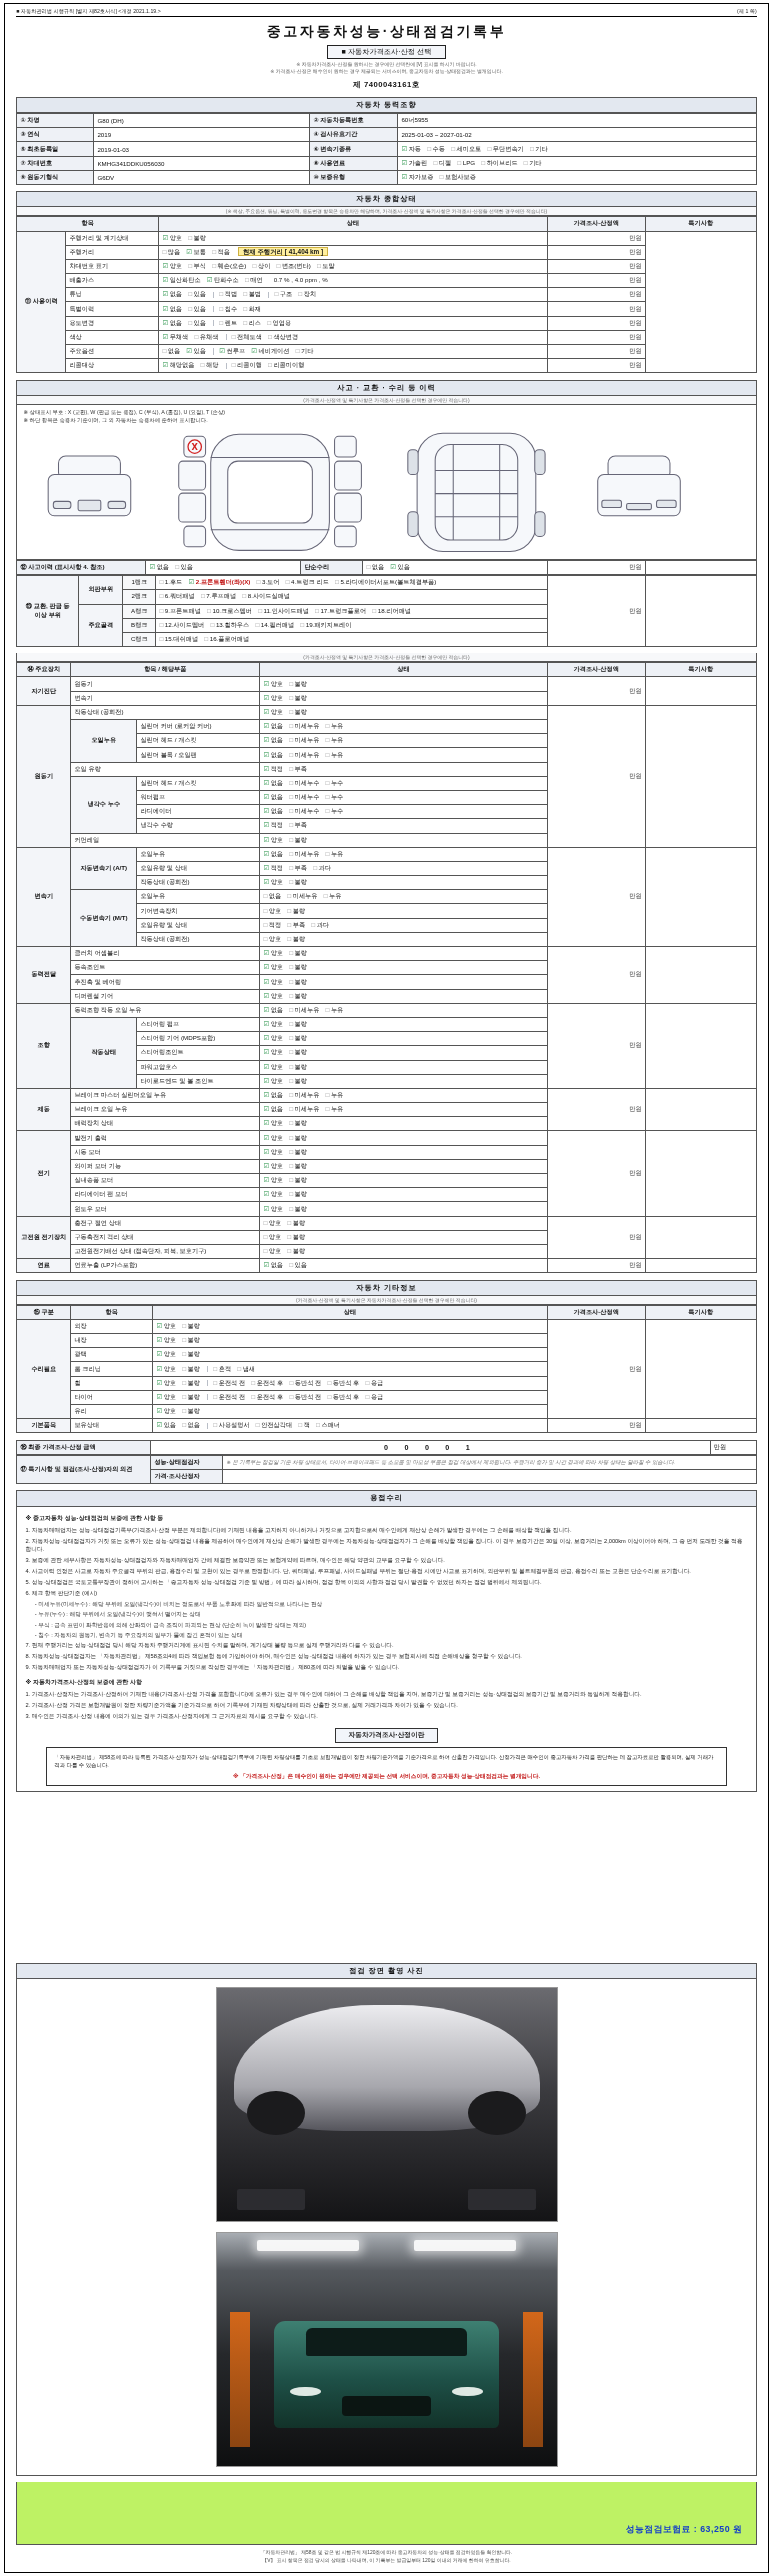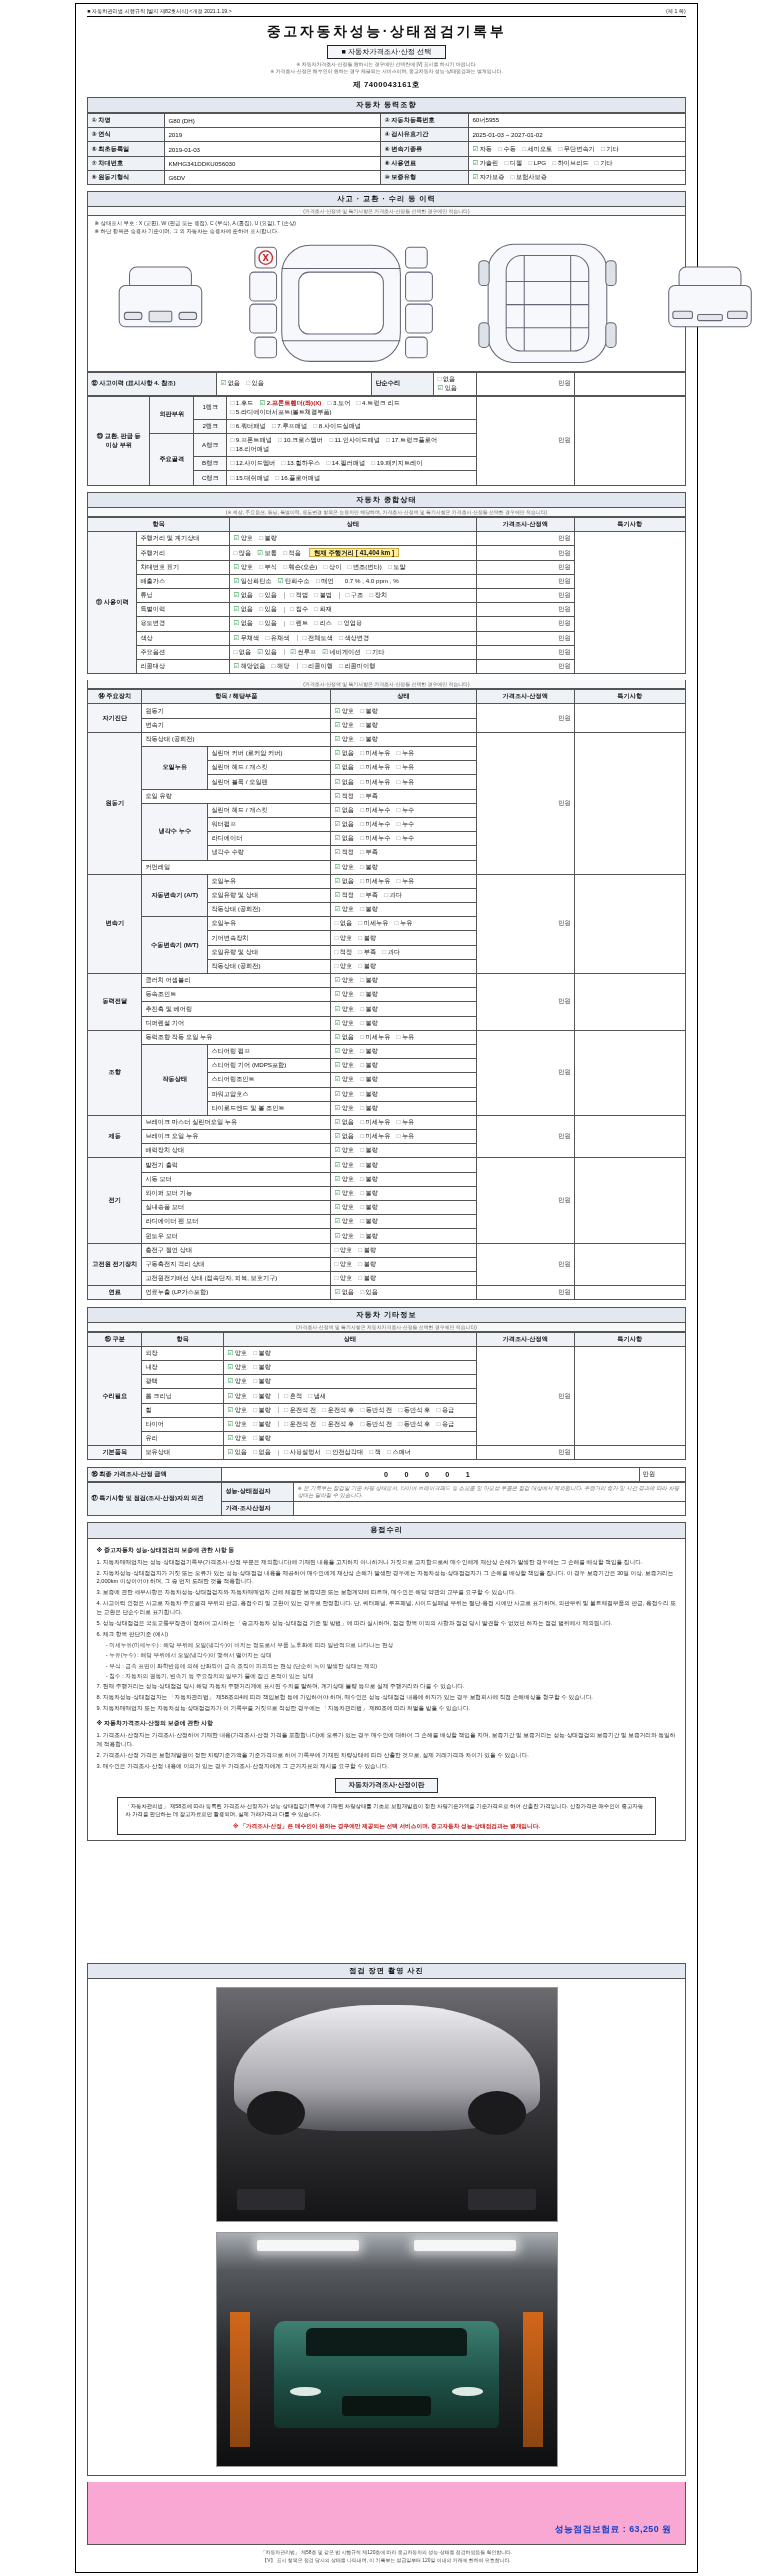--- a/index.html
+++ b/index.html
@@ -1,17 +1,17 @@
 <!DOCTYPE html>
 <html lang="ko" style="font-size:8.2px"><head>
 <meta charset="utf-8">
 <style>
   html,body{margin:0;padding:0}
   body{width:773px;height:2576px;background:#ffffff;font-family:"Liberation Sans","DejaVu Sans",sans-serif;color:#111;overflow:hidden}
-  .doc{box-sizing:border-box;width:623px;height:2570px;margin:3.1px auto 0;border:0.5px solid #000;background:#fff;padding:4.1px 11.3px 7.2px;display:flex;flex-direction:column}
+  .doc{box-sizing:border-box;width:765px;height:2570px;margin:3.1px auto 0;border:0.5px solid #000;background:#fff;padding:4.1px 11.3px 7.2px;display:flex;flex-direction:column}
   .topline{display:flex;justify-content:space-between;font-size:5.2px;color:#222;border-bottom:0.5px solid #000;padding-bottom:1px}
   .hdr{margin-top:6.2px;text-align:center}
   .title{font-size:14px;font-weight:bold;letter-spacing:2.6px}
   .subtitle-box{display:inline-block;margin-top:4.1px;border:0.8px solid #222;padding:1px 13.4px;font-weight:normal;font-size:7.2px;background:#f4f6fa}
   .subnote{font-size:4.9px;color:#555;margin-top:1.5px}
   .docno-row{display:flex;justify-content:center;margin:5.2px 0 1px}
   .docno{font-size:7.7px;font-weight:bold;letter-spacing:0.5px}
   .sec{margin-top:6.2px}
   .sec-bar{background:#e3e8f0;border:0.5px solid #555;text-align:center;font-weight:bold;font-size:7.2px;padding:2.1px;letter-spacing:1px}
   .sec-note{background:#f7f8fa;border:0.5px solid #555;border-top:none;text-align:center;font-size:4.9px;color:#666;padding:1px}
@@ -53,21 +53,21 @@
   .photo2{background:linear-gradient(180deg,#a8adb3 0%,#55595e 16%,#26282b 52%,#0e0f10 100%)}
   .p2-light{position:absolute;top:3%;width:30%;height:5%;background:#ffffff;opacity:.92;border-radius:2.1px;box-shadow:0 0 9.3px 4.1px rgba(255,255,255,.55)}
   .p2-light.l{left:12%}.p2-light.r{right:12%}
   .p2-post{position:absolute;bottom:8%;width:6%;height:58%;background:linear-gradient(180deg,#d2671a,#8c4511)}
   .p2-post.l{left:4%}.p2-post.r{right:4%}
   .p2-car{position:absolute;left:17%;bottom:16%;width:66%;height:46%;background:linear-gradient(180deg,#3e8072,#1e5047 55%,#123229);border-radius:11.3px 11.3px 5.2px 5.2px}
   .p2-ws{position:absolute;left:14%;top:6%;width:72%;height:26%;background:#0d1c19;border-radius:6.2px 6.2px 2.1px 2.1px}
   .p2-grille{position:absolute;left:30%;bottom:12%;width:40%;height:18%;background:#0b1512;border-radius:4.1px}
   .p2-hl{position:absolute;bottom:30%;width:14%;height:9%;background:#dfe9e4;border-radius:50%}
   .p2-hl.l{left:7%}.p2-hl.r{right:7%}
-  .sign-box{border:0.5px solid #555;border-top:none;height:62px;position:relative;background:#f9a8d4}
+  .sign-box{border:0.5px solid #555;border-top:none;height:62px;position:relative;background:#bef264}
   .fee{position:absolute;right:13.4px;bottom:8.2px;color:#1440c8;font-weight:bold;font-size:8.8px;letter-spacing:0.5px}
   .footer{margin-top:4.1px;text-align:center;font-size:4.9px;color:#444;line-height:1.6}
   .sp{flex:1}
   svg text{font-family:"DejaVu Sans",sans-serif}
 </style>
 </head>
 <body>
 
 <div class="doc">
 
@@ -122,20 +122,96 @@
         <td><span class="opt on"><span class="cb">☑</span>가솔린</span><span class="opt"><span class="cb">□</span>디젤</span><span class="opt"><span class="cb">□</span>LPG</span><span class="opt"><span class="cb">□</span>하이브리드</span><span class="opt"><span class="cb">□</span>기타</span></td>
       </tr>
       <tr>
         <td class="th">⑨ 원동기형식</td>
         <td>G6DV</td>
         <td class="th">⑩ 보증유형</td>
         <td><span class="opt on"><span class="cb">☑</span>자가보증</span><span class="opt"><span class="cb">□</span>보험사보증</span></td>
       </tr>
     </tbody>
       </table>
+  </div>
+
+  <div class="sec">
+    <div class="sec-bar">자동차 종합상태</div>
+    <div class="sec-note">(※ 색상, 주요옵션, 튜닝, 특별이력, 용도변경 항목은 승용차만 해당하며, 가격조사·산정액 및 특기사항은 가격조사·산정을 선택한 경우에만 적습니다)</div>
+    <table class="attach">
+      <colgroup>
+          <col style="width:49px">
+          <col style="width:93px">
+          <col>
+          <col style="width:98px">
+          <col style="width:111px">
+        </colgroup>
+      <tbody>
+          <tr>
+        <th colspan="2">항목</th>
+        <th>상태</th>
+        <th>가격조사·산정액</th>
+        <th>특기사항</th>
+      </tr>
+      </tbody>
+        <tbody id="overall-body">
+          <tr>
+            <td class="grp" rowspan="10">⑪ 사용이력</td>
+            <td>주행거리 및 계기상태</td>
+            <td><span class="opt on"><span class="cb">☑</span>양호</span><span class="opt"><span class="cb">□</span>불량</span></td>
+            <td class="price">만원</td>
+            <td class="notecell" rowspan="10"></td>
+          </tr>
+          <tr>
+            <td>주행거리</td>
+            <td><span class="opt"><span class="cb">□</span>많음</span><span class="opt on"><span class="cb">☑</span>보통</span><span class="opt"><span class="cb">□</span>적음</span> <span class="hl">현재 주행거리 [ 41,404 km ]</span></td>
+            <td class="price">만원</td>
+          </tr>
+          <tr>
+            <td>차대번호 표기</td>
+            <td><span class="opt on"><span class="cb">☑</span>양호</span><span class="opt"><span class="cb">□</span>부식</span><span class="opt"><span class="cb">□</span>훼손(오손)</span><span class="opt"><span class="cb">□</span>상이</span><span class="opt"><span class="cb">□</span>변조(변타)</span><span class="opt"><span class="cb">□</span>도말</span></td>
+            <td class="price">만원</td>
+          </tr>
+          <tr>
+            <td>배출가스</td>
+            <td><span class="opt on"><span class="cb">☑</span>일산화탄소</span><span class="opt on"><span class="cb">☑</span>탄화수소</span><span class="opt"><span class="cb">□</span>매연</span> <span class="extra">0.7 % ,   4.0 ppm ,        %</span></td>
+            <td class="price">만원</td>
+          </tr>
+          <tr>
+            <td>튜닝</td>
+            <td><span class="opt on"><span class="cb">☑</span>없음</span><span class="opt"><span class="cb">□</span>있음</span><span class="sep"></span><span class="opt"><span class="cb">□</span>적법</span><span class="opt"><span class="cb">□</span>불법</span><span class="sep"></span><span class="opt"><span class="cb">□</span>구조</span><span class="opt"><span class="cb">□</span>장치</span></td>
+            <td class="price">만원</td>
+          </tr>
+          <tr>
+            <td>특별이력</td>
+            <td><span class="opt on"><span class="cb">☑</span>없음</span><span class="opt"><span class="cb">□</span>있음</span><span class="sep"></span><span class="opt"><span class="cb">□</span>침수</span><span class="opt"><span class="cb">□</span>화재</span></td>
+            <td class="price">만원</td>
+          </tr>
+          <tr>
+            <td>용도변경</td>
+            <td><span class="opt on"><span class="cb">☑</span>없음</span><span class="opt"><span class="cb">□</span>있음</span><span class="sep"></span><span class="opt"><span class="cb">□</span>렌트</span><span class="opt"><span class="cb">□</span>리스</span><span class="opt"><span class="cb">□</span>영업용</span></td>
+            <td class="price">만원</td>
+          </tr>
+          <tr>
+            <td>색상</td>
+            <td><span class="opt on"><span class="cb">☑</span>무채색</span><span class="opt"><span class="cb">□</span>유채색</span><span class="sep"></span><span class="opt"><span class="cb">□</span>전체도색</span><span class="opt"><span class="cb">□</span>색상변경</span></td>
+            <td class="price">만원</td>
+          </tr>
+          <tr>
+            <td>주요옵션</td>
+            <td><span class="opt"><span class="cb">□</span>없음</span><span class="opt on"><span class="cb">☑</span>있음</span><span class="sep"></span><span class="opt on"><span class="cb">☑</span>썬루프</span><span class="opt on"><span class="cb">☑</span>네비게이션</span><span class="opt"><span class="cb">□</span>기타</span></td>
+            <td class="price">만원</td>
+          </tr>
+          <tr>
+            <td>리콜대상</td>
+            <td><span class="opt on"><span class="cb">☑</span>해당없음</span><span class="opt"><span class="cb">□</span>해당</span><span class="sep"></span><span class="opt"><span class="cb">□</span>리콜이행</span><span class="opt"><span class="cb">□</span>리콜미이행</span></td>
+            <td class="price">만원</td>
+          </tr>
+        </tbody>
+    </table>
   </div>
 
   <div class="sec">
     <div class="sec-bar">사고 · 교환 · 수리 등 이력</div>
     <div class="sec-note">(가격조사·산정액 및 특기사항은 가격조사·산정을 선택한 경우에만 적습니다)</div>
     <div class="diagram-area">
       <div class="legend">※ 상태표시 부호 : X (교환), W (판금 또는 용접), C (부식), A (흠집), U (요철), T (손상)</div>
       <div class="legend">※ 하단 항목은 승용차 기준이며, 그 외 자동차는 승용차에 준하여 표시합니다.</div>
       <div>
         <svg viewBox="0 0 1340 250" width="716" height="129" xmlns="http://www.w3.org/2000/svg">
@@ -242,96 +318,20 @@
           </tr>
           <tr>
             <td class="rank">C랭크</td>
             <td><span class="opt"><span class="cb">□</span>15.대쉬패널</span><span class="opt"><span class="cb">□</span>16.플로어패널</span></td>
           </tr>
         </tbody>
     </table>
   </div>
 
   <div class="sec">
-    <div class="sec-bar">자동차 종합상태</div>
-    <div class="sec-note">(※ 색상, 주요옵션, 튜닝, 특별이력, 용도변경 항목은 승용차만 해당하며, 가격조사·산정액 및 특기사항은 가격조사·산정을 선택한 경우에만 적습니다)</div>
-    <table class="attach">
-      <colgroup>
-          <col style="width:49px">
-          <col style="width:93px">
-          <col>
-          <col style="width:98px">
-          <col style="width:111px">
-        </colgroup>
-      <tbody>
-          <tr>
-        <th colspan="2">항목</th>
-        <th>상태</th>
-        <th>가격조사·산정액</th>
-        <th>특기사항</th>
-      </tr>
-      </tbody>
-        <tbody id="overall-body">
-          <tr>
-            <td class="grp" rowspan="10">⑪ 사용이력</td>
-            <td>주행거리 및 계기상태</td>
-            <td><span class="opt on"><span class="cb">☑</span>양호</span><span class="opt"><span class="cb">□</span>불량</span></td>
-            <td class="price">만원</td>
-            <td class="notecell" rowspan="10"></td>
-          </tr>
-          <tr>
-            <td>주행거리</td>
-            <td><span class="opt"><span class="cb">□</span>많음</span><span class="opt on"><span class="cb">☑</span>보통</span><span class="opt"><span class="cb">□</span>적음</span> <span class="hl">현재 주행거리 [ 41,404 km ]</span></td>
-            <td class="price">만원</td>
-          </tr>
-          <tr>
-            <td>차대번호 표기</td>
-            <td><span class="opt on"><span class="cb">☑</span>양호</span><span class="opt"><span class="cb">□</span>부식</span><span class="opt"><span class="cb">□</span>훼손(오손)</span><span class="opt"><span class="cb">□</span>상이</span><span class="opt"><span class="cb">□</span>변조(변타)</span><span class="opt"><span class="cb">□</span>도말</span></td>
-            <td class="price">만원</td>
-          </tr>
-          <tr>
-            <td>배출가스</td>
-            <td><span class="opt on"><span class="cb">☑</span>일산화탄소</span><span class="opt on"><span class="cb">☑</span>탄화수소</span><span class="opt"><span class="cb">□</span>매연</span> <span class="extra">0.7 % ,   4.0 ppm ,        %</span></td>
-            <td class="price">만원</td>
-          </tr>
-          <tr>
-            <td>튜닝</td>
-            <td><span class="opt on"><span class="cb">☑</span>없음</span><span class="opt"><span class="cb">□</span>있음</span><span class="sep"></span><span class="opt"><span class="cb">□</span>적법</span><span class="opt"><span class="cb">□</span>불법</span><span class="sep"></span><span class="opt"><span class="cb">□</span>구조</span><span class="opt"><span class="cb">□</span>장치</span></td>
-            <td class="price">만원</td>
-          </tr>
-          <tr>
-            <td>특별이력</td>
-            <td><span class="opt on"><span class="cb">☑</span>없음</span><span class="opt"><span class="cb">□</span>있음</span><span class="sep"></span><span class="opt"><span class="cb">□</span>침수</span><span class="opt"><span class="cb">□</span>화재</span></td>
-            <td class="price">만원</td>
-          </tr>
-          <tr>
-            <td>용도변경</td>
-            <td><span class="opt on"><span class="cb">☑</span>없음</span><span class="opt"><span class="cb">□</span>있음</span><span class="sep"></span><span class="opt"><span class="cb">□</span>렌트</span><span class="opt"><span class="cb">□</span>리스</span><span class="opt"><span class="cb">□</span>영업용</span></td>
-            <td class="price">만원</td>
-          </tr>
-          <tr>
-            <td>색상</td>
-            <td><span class="opt on"><span class="cb">☑</span>무채색</span><span class="opt"><span class="cb">□</span>유채색</span><span class="sep"></span><span class="opt"><span class="cb">□</span>전체도색</span><span class="opt"><span class="cb">□</span>색상변경</span></td>
-            <td class="price">만원</td>
-          </tr>
-          <tr>
-            <td>주요옵션</td>
-            <td><span class="opt"><span class="cb">□</span>없음</span><span class="opt on"><span class="cb">☑</span>있음</span><span class="sep"></span><span class="opt on"><span class="cb">☑</span>썬루프</span><span class="opt on"><span class="cb">☑</span>네비게이션</span><span class="opt"><span class="cb">□</span>기타</span></td>
-            <td class="price">만원</td>
-          </tr>
-          <tr>
-            <td>리콜대상</td>
-            <td><span class="opt on"><span class="cb">☑</span>해당없음</span><span class="opt"><span class="cb">□</span>해당</span><span class="sep"></span><span class="opt"><span class="cb">□</span>리콜이행</span><span class="opt"><span class="cb">□</span>리콜미이행</span></td>
-            <td class="price">만원</td>
-          </tr>
-        </tbody>
-    </table>
-  </div>
-
-  <div class="sec">
     <div class="sec-note">(가격조사·산정액 및 특기사항은 가격조사·산정을 선택한 경우에만 적습니다)</div>
     <table class="attach">
       <colgroup>
           <col style="width:54px">
           <col style="width:66px">
           <col style="width:123px">
           <col>
           <col style="width:98px">
           <col style="width:111px">
         </colgroup>

